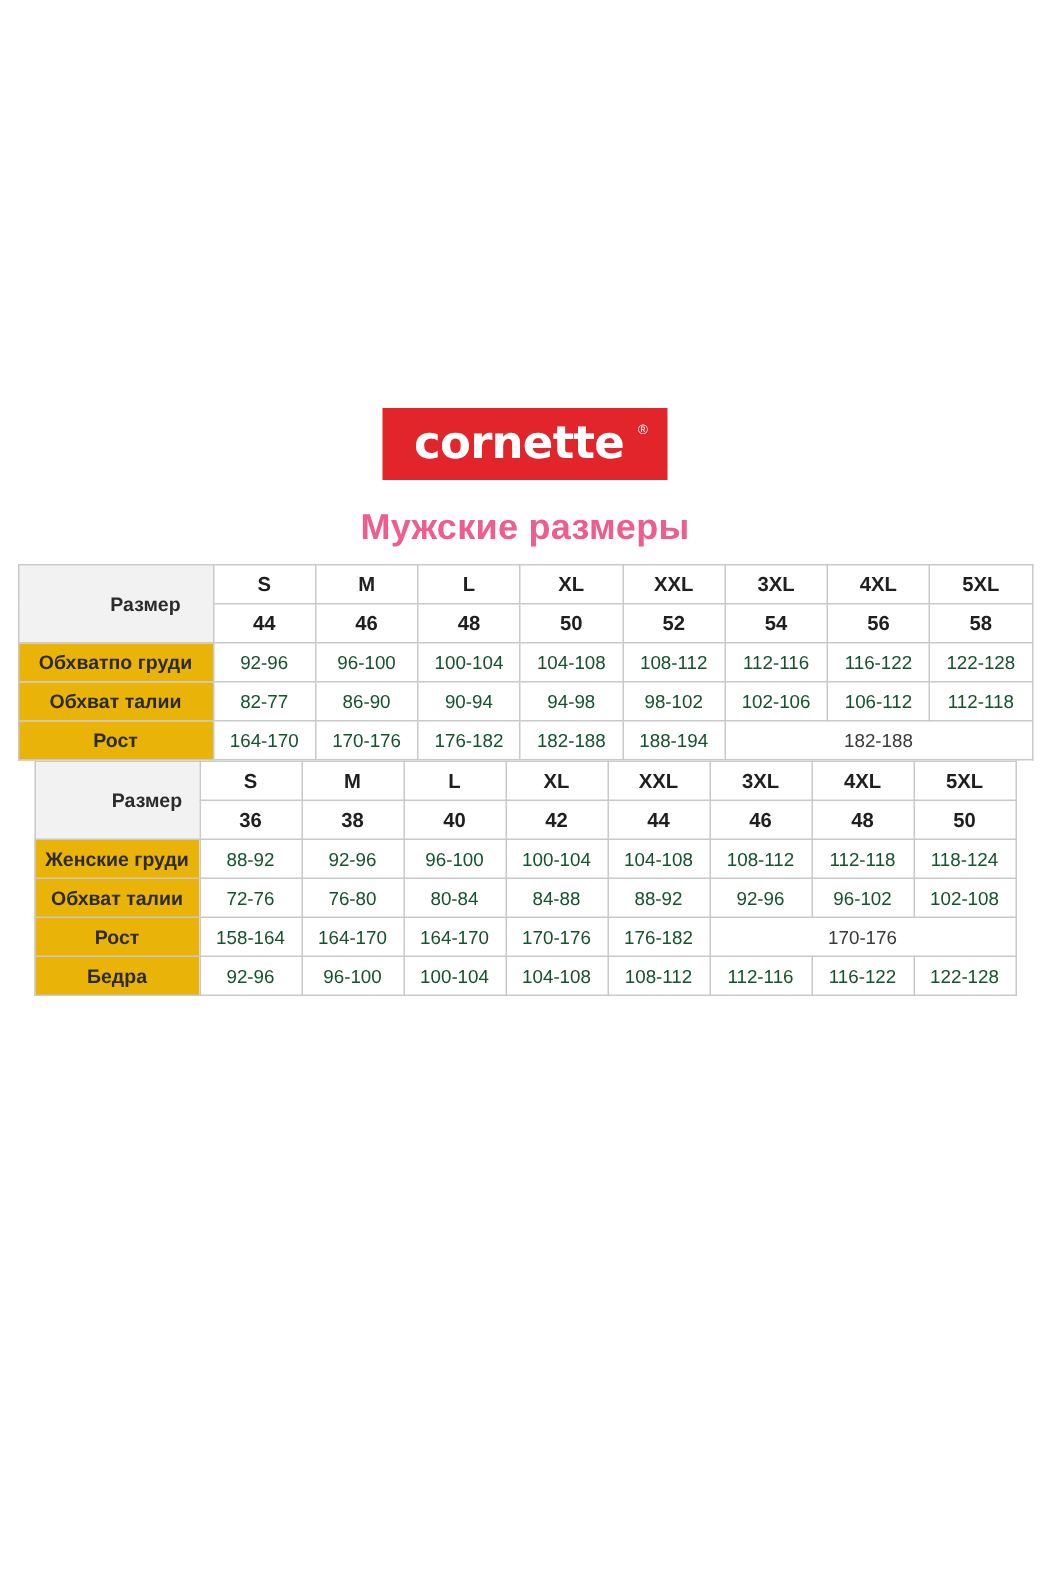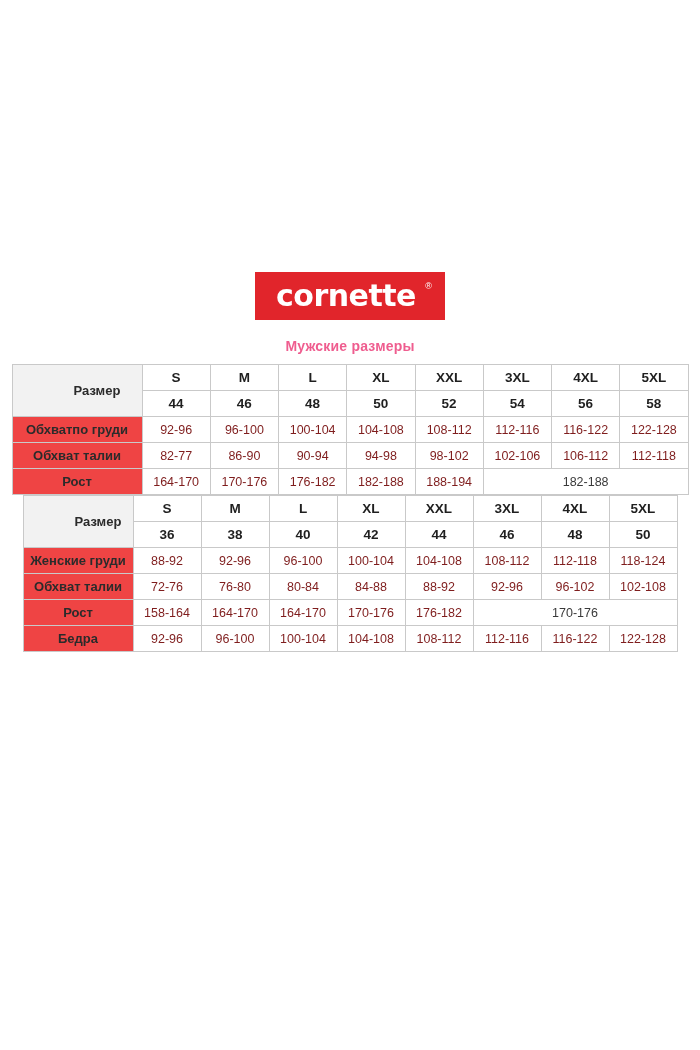--- a/index.html
+++ b/index.html
@@ -51,21 +51,21 @@
     position: absolute;
     top: 10px;
     right: 13px;
     color: #ffffff;
     font-size: 9px;
     font-family: "Liberation Sans", sans-serif;
     line-height: 1;
   }
 
   .section-title {
-    font-size: 14px;
+    font-size: 24px;
     font-weight: bold;
     color: #ef5d8f;
     margin: 18px 0 10px 0;
     text-align: center;
     letter-spacing: 0.2px;
   }
   .section-title.second {
     margin-top: 22px;
   }
 
@@ -79,42 +79,42 @@
     border: 1px solid #c9c9c9;
     text-align: center;
     vertical-align: middle;
     padding: 5px 2px;
     color: #3a3a3a;
     font-weight: normal;
     background: #ffffff;
   }
   
   table.size-table .rowhead {
-    background: #ef4444;
+    background: #eab308;
     font-weight: bold;
     font-size: 13px;
     color: #2b2b2b;
     padding-left: 4px;
     padding-right: 4px;
   }
   table.size-table .sizehead {
     background: #f2f2f2;
     font-weight: bold;
     padding-left: 44px;
   }
   table.size-table .letter,
   table.size-table .number {
     font-weight: bold;
     font-size: 13.5px;
     color: #1f1f1f;
     background: #ffffff;
   }
   table.size-table .data {
     font-size: 12.5px;
-    color: #7f1d1d;
+    color: #14532d;
   }
   table.size-table .merged {
     font-size: 12.5px;
   }
 
   
   #men-table { width: 676px; margin-left: 0; }
   #men-table col.c0 { width: 130px; }
   #men-table col.cx { width: 68.25px; }
 

